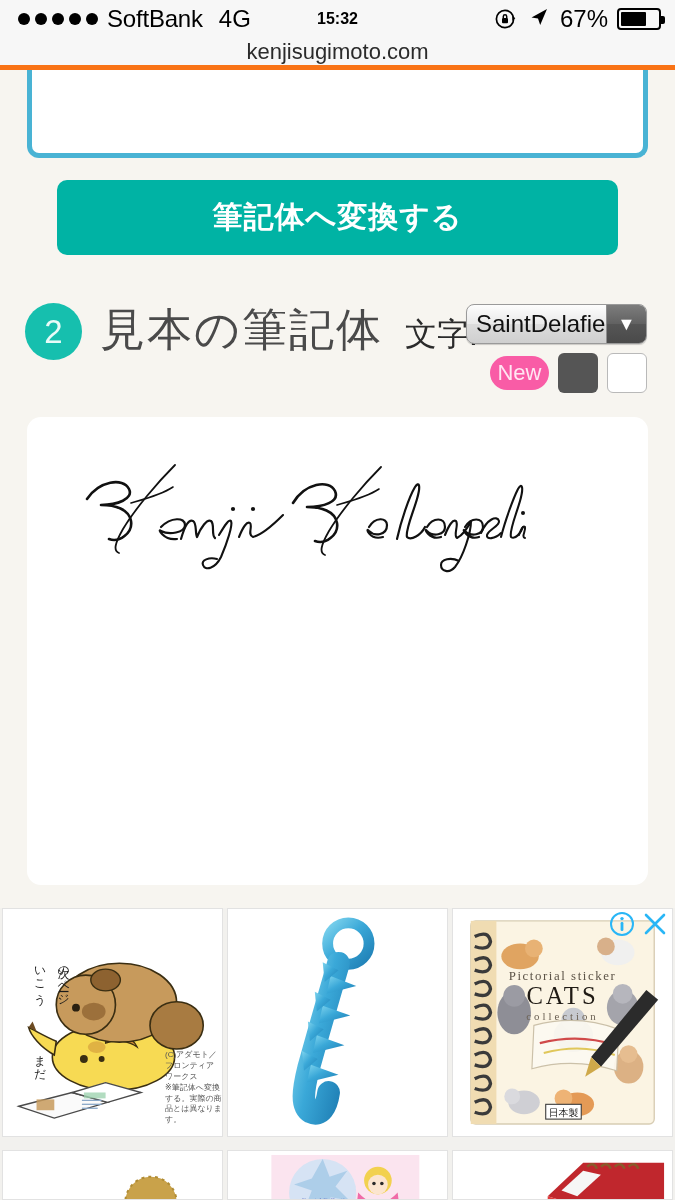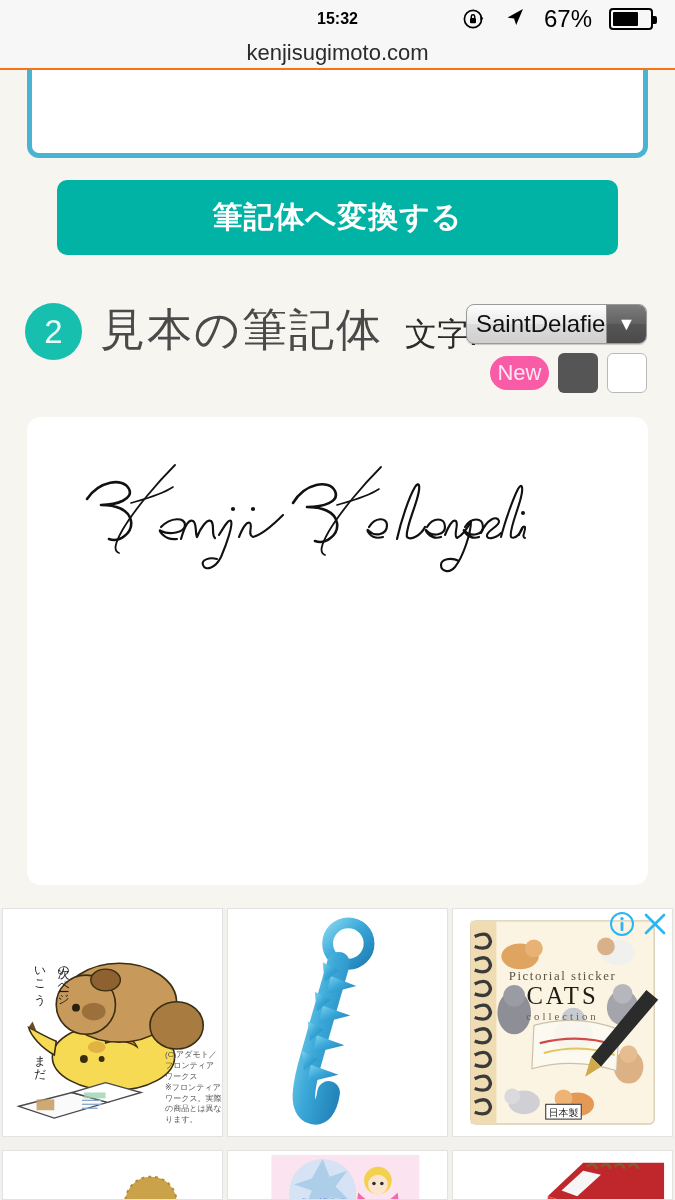--- a/index.html
+++ b/index.html
@@ -16,32 +16,32 @@
     position: absolute; top: 0; left: 0; width: 675px; height: 38px;
     background: #f7f7f7;
     display: flex; align-items: center;
   }
   .sb-left { position: absolute; left: 18px; display: flex; align-items: center; gap: 9px; }
   .sig-dots { display: flex; gap: 5px; align-items: center; }
   .sig-dots i { width: 12px; height: 12px; border-radius: 50%; background: #000; display:block; }
   .carrier { font-size: 24px; color: #000; letter-spacing: -0.2px; }
   .netmode { font-size: 24px; color: #000; margin-left: 7px; }
   .sb-center { position: absolute; left: 0; width: 675px; text-align: center; font-size: 16px; font-weight: bold; color: #000; letter-spacing: 0px; }
-  .sb-right { position: absolute; right: 22px; display: flex; align-items: center; gap: 17px; }
+  .sb-right { position: absolute; right: 14px; display: flex; align-items: center; gap: 9px; }
   .lock-rot { width: 24px; height: 24px; position: relative; }
   .arrow-loc { display:block; }
   .batt-pct { font-size: 24px; color: #000; }
   .battery { width: 44px; height: 22px; border: 2.5px solid #000; border-radius: 4px; position: relative; display:flex; align-items:center; }
   .battery::after { content:""; position:absolute; right:-6px; top:6px; width:4px; height:8px; background:#000; border-radius: 0 2px 2px 0; }
   .battery-fill { height: 14px; background: #000; margin-left: 2px; border-radius: 1px; }
 
   
   .urlbar {
     position: absolute; top: 38px; left: 0; width: 675px; height: 32px;
-    background: #f7f7f7; border-bottom: 2px solid #f97316;
+    background: #f7f7f7; border-bottom: 5px solid #f97316;
     display: flex; align-items: center; justify-content: center;
   }
   .url-text { font-size: 22px; color: #2b2b2b; }
 
   
   .page { position: absolute; top: 70px; left: 0; width: 675px; height: 1130px; background: #f7f5f0; overflow: hidden; padding-left: 19px; }
 
   .textarea-box {
     position: absolute; left: 27px; top: 0px; width: 621px; height: 88px;
     background: #ffffff;
@@ -122,20 +122,31 @@
 
   .ad-img { position: absolute; inset: 0; }
   .ad-caption { position: absolute; left: 162px; bottom: 10px; font-size: 8px; color: #555; line-height: 1.35; margin-top: 44px; }
 </style>
 </head>
 <body>
 
 <div id="screen">
 
   <div class="statusbar">
+    <div class="sb-left">
+      <span class="sig-dots">
+        <i></i>
+          <i></i>
+          <i></i>
+          <i></i>
+          <i></i>
+      </span>
+      <span class="carrier">SoftBank</span>
+      <span class="netmode">4G</span>
+    </div>
     <div class="sb-center">15:32</div>
     <div class="sb-right">
       <span class="lock-rot">
         <svg width="24" height="24" viewBox="0 0 24 24">
           <circle cx="11" cy="12" r="8.6" fill="none" stroke="#000" stroke-width="1.7"></circle>
           <rect x="8" y="11" width="6" height="5.2" rx="1" fill="#000"></rect>
           <path d="M9.3 11 V9.4 a1.7 1.7 0 0 1 3.4 0 V11" fill="none" stroke="#000" stroke-width="1.5"></path>
           <path d="M18.3 8.6 l3 2.6 -3 2.6 z" fill="#000"></path>
         </svg>
       </span>
@@ -254,21 +265,21 @@
                 <path d="M80 198 h20"></path>
                 <path d="M80 202 h16"></path>
             </g>
 
             <text x="62" y="50" font-size="12" fill="#1a1a1a" writing-mode="tb" style="writing-mode:vertical-rl" font-family="'DejaVu Sans', sans-serif">次のページ</text>
             <text x="38" y="50" font-size="12" fill="#1a1a1a" style="writing-mode:vertical-rl" font-family="'DejaVu Sans', sans-serif">いこう</text>
             <text x="38" y="140" font-size="12" fill="#1a1a1a" style="writing-mode:vertical-rl" font-family="'DejaVu Sans', sans-serif">まだ</text>
           </svg>
           <div class="ad-caption">
             <div>(C)アダモト／フロンティアワークス</div>
-            <div>※フロンティアワークス。実際の商品とは異なります。</div>
+            <div>※筆記体へ変換する。実際の商品とは異なります。</div>
           </div>
         </div>
 
         <div class="ad-card">
           <svg class="ad-img" viewBox="0 0 222 227" preserveAspectRatio="xMidYMid meet">
             <rect width="222" height="227" fill="#ffffff"></rect>
             <defs>
               <linearGradient id="blg" x1="0" y1="0" x2="1" y2="1">
                 <stop offset="0%" stop-color="#7fd4ee"></stop>
                 <stop offset="45%" stop-color="#3aa8d8"></stop>

